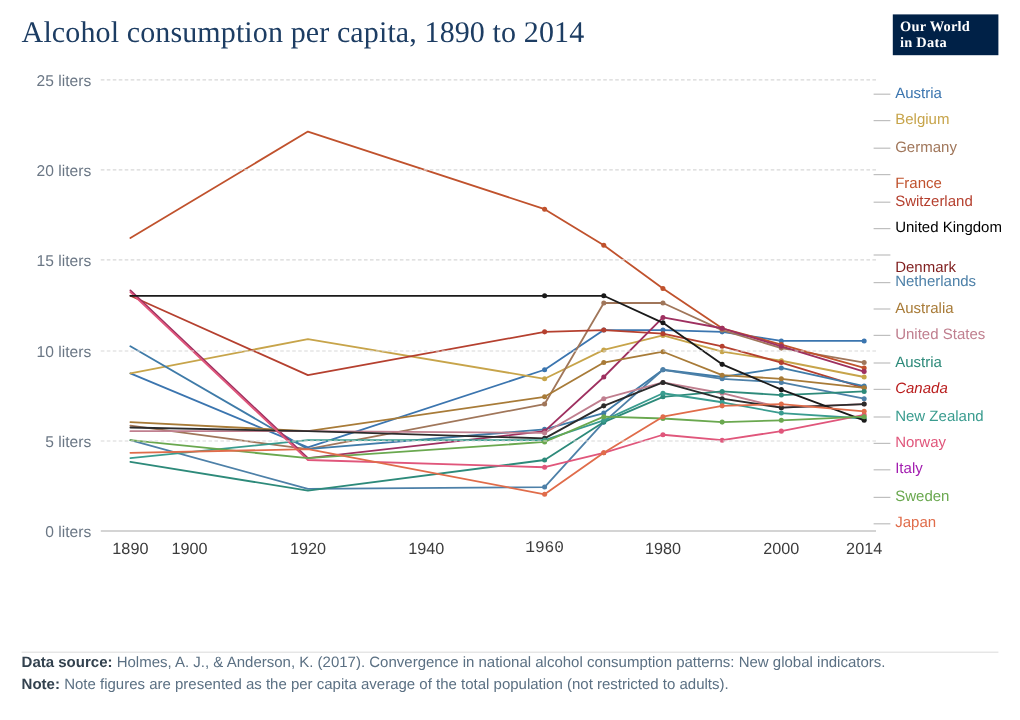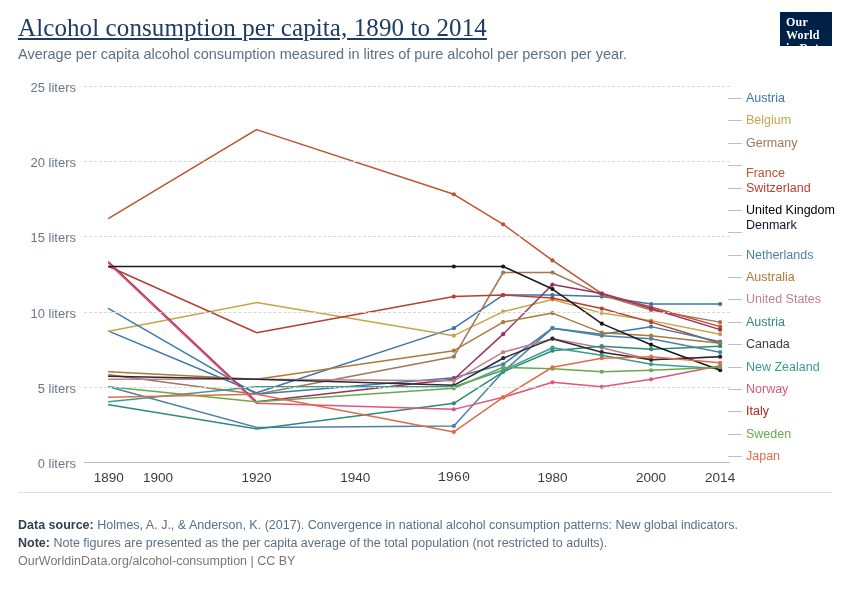--- a/index.html
+++ b/index.html
@@ -25,33 +25,32 @@
   .header {
     position: relative;
   }
   .chart-title {
     font-family: "Liberation Serif", serif;
     font-size: 25px;
     font-weight: 400;
     color: #1d3d63;
     margin: 0 0 4px 0;
     letter-spacing: 0.1px;
-    text-decoration: underline;
   }
   .chart-subtitle {
     font-size: 14.5px;
     color: #5b7083;
     margin: 0;
     font-weight: 400;
   }
   .owid-logo {
     position: absolute;
     top: -2px;
     right: 0;
-    width: 52px;
+    width: 88px;
     height: 34px;
     background: #002147;
     color: #ffffff;
     font-family: "Liberation Serif", serif;
     font-weight: 700;
     font-size: 12px;
     line-height: 13px;
     padding: 4px 6px 0 6px;
     box-sizing: border-box;
     letter-spacing: 0.2px;
@@ -128,23 +127,23 @@
     left: 0;
     width: 14px;
     height: 1px;
     background: #bfbfbf;
   }
   
   .footer {
     position: absolute;
     left: 18px;
     right: 18px;
-    bottom: 30px;
+    bottom: 20px;
     border-top: 1px solid #e0e0e0;
-    padding-top: 24px;
+    padding-top: 0;
     font-size: 12.5px;
     color: #5b7083;
     line-height: 17px;
   }
   .footer b {
     color: #33424f;
     font-weight: 700;
   }
   .footer-line {
     margin-bottom: 1px;
@@ -153,21 +152,20 @@
     color: #777777;
   }
 </style>
 </head>
 <body>
 
 <div id="root">
 
   <div class="header">
     <h1 class="chart-title">Alcohol consumption per capita, 1890 to 2014</h1>
-    <p class="chart-subtitle">Average per capita alcohol consumption measured in litres of pure alcohol per person per year.</p>
     <div class="owid-logo">
       <span>Our World</span>
       <span>in Data</span>
     </div>
   </div>
 
   <div class="plot-wrap">
     <div class="plot-area" id="plot-area">
       <svg class="lines" id="lines-svg" viewBox="0 0 646 376" preserveAspectRatio="none">
           <path d="M24.66,245.15 L172.60,306.82 L369.85,242.14 L419.16,209.06 L468.47,209.06 L517.79,210.56 L567.10,218.08 L636.14,218.08" fill="none" stroke="#3b75af" stroke-width="1.5" stroke-linejoin="round" stroke-linecap="round"></path>
@@ -324,49 +322,48 @@
         <div class="legend-item" style="top: 34.375px; color: rgb(199, 164, 74);">Belgium</div>
         <div class="legend-connector" style="top: 56.75px;"></div>
         <div class="legend-item" style="top: 56.75px; color: rgb(160, 118, 90);">Germany</div>
         <div class="legend-connector" style="top: 79.125px;"></div>
         <div class="legend-item" style="top: 87px; color: rgb(192, 82, 45);">France</div>
         <div class="legend-connector" style="top: 101.5px;"></div>
         <div class="legend-item" style="top: 101.5px; color: rgb(181, 64, 47);">Switzerland</div>
         <div class="legend-connector" style="top: 123.875px;"></div>
         <div class="legend-item" style="top: 123.875px; color: #000000;">United Kingdom</div>
         <div class="legend-connector" style="top: 146.25px;"></div>
-        <div class="legend-item" style="top: 139px; color: #0f172a;">Denmark</div>
+        <div class="legend-item" style="top: 157px; color: #7f1d1d;">Denmark</div>
         <div class="legend-connector" style="top: 168.625px;"></div>
         <div class="legend-item" style="top: 168.625px; color: rgb(77, 128, 168);">Netherlands</div>
         <div class="legend-connector" style="top: 191px;"></div>
         <div class="legend-item" style="top: 191px; color: rgb(168, 123, 56);">Australia</div>
         <div class="legend-connector" style="top: 213.375px;"></div>
         <div class="legend-item" style="top: 213.375px; color: rgb(192, 127, 143);">United States</div>
         <div class="legend-connector" style="top: 235.75px;"></div>
         <div class="legend-item" style="top: 235.75px; color: rgb(45, 138, 122);">Austria</div>
         <div class="legend-connector" style="top: 258.125px;"></div>
-        <div class="legend-item" style="top: 258.125px; color: #404040;">Canada</div>
+        <div class="legend-item" style="top: 258.125px; color: #b91c1c; font-style: italic;">Canada</div>
         <div class="legend-connector" style="top: 280.5px;"></div>
         <div class="legend-item" style="top: 280.5px; color: rgb(58, 156, 143); text-align: right;">New Zealand</div>
         <div class="legend-connector" style="top: 302.875px;"></div>
         <div class="legend-item" style="top: 302.875px; color: rgb(224, 86, 123);">Norway</div>
         <div class="legend-connector" style="top: 325.25px;"></div>
-        <div class="legend-item" style="top: 325.25px; color: #b91c1c;">Italy</div>
+        <div class="legend-item" style="top: 325.25px; color: #a21caf;">Italy</div>
         <div class="legend-connector" style="top: 347.625px;"></div>
         <div class="legend-item" style="top: 347.625px; color: rgb(106, 168, 79);">Sweden</div>
         <div class="legend-connector" style="top: 370px;"></div>
         <div class="legend-item" style="top: 370px; color: rgb(224, 108, 74);">Japan</div>
       </div>
   </div>
 
   <div class="footer">
     <div class="footer-line">
       <b>Data source:</b>
       <span>Holmes, A. J., &amp; Anderson, K. (2017). Convergence in national alcohol consumption patterns: New global indicators.</span>
     </div>
     <div class="footer-line">
       <b>Note:</b>
       <span>Note figures are presented as the per capita average of the total population (not restricted to adults).</span>
     </div>
-    <div class="footer-src">OurWorldinData.org/alcohol-consumption | CC BY</div>
   </div>
 
 </div>
 
 </body></html>

